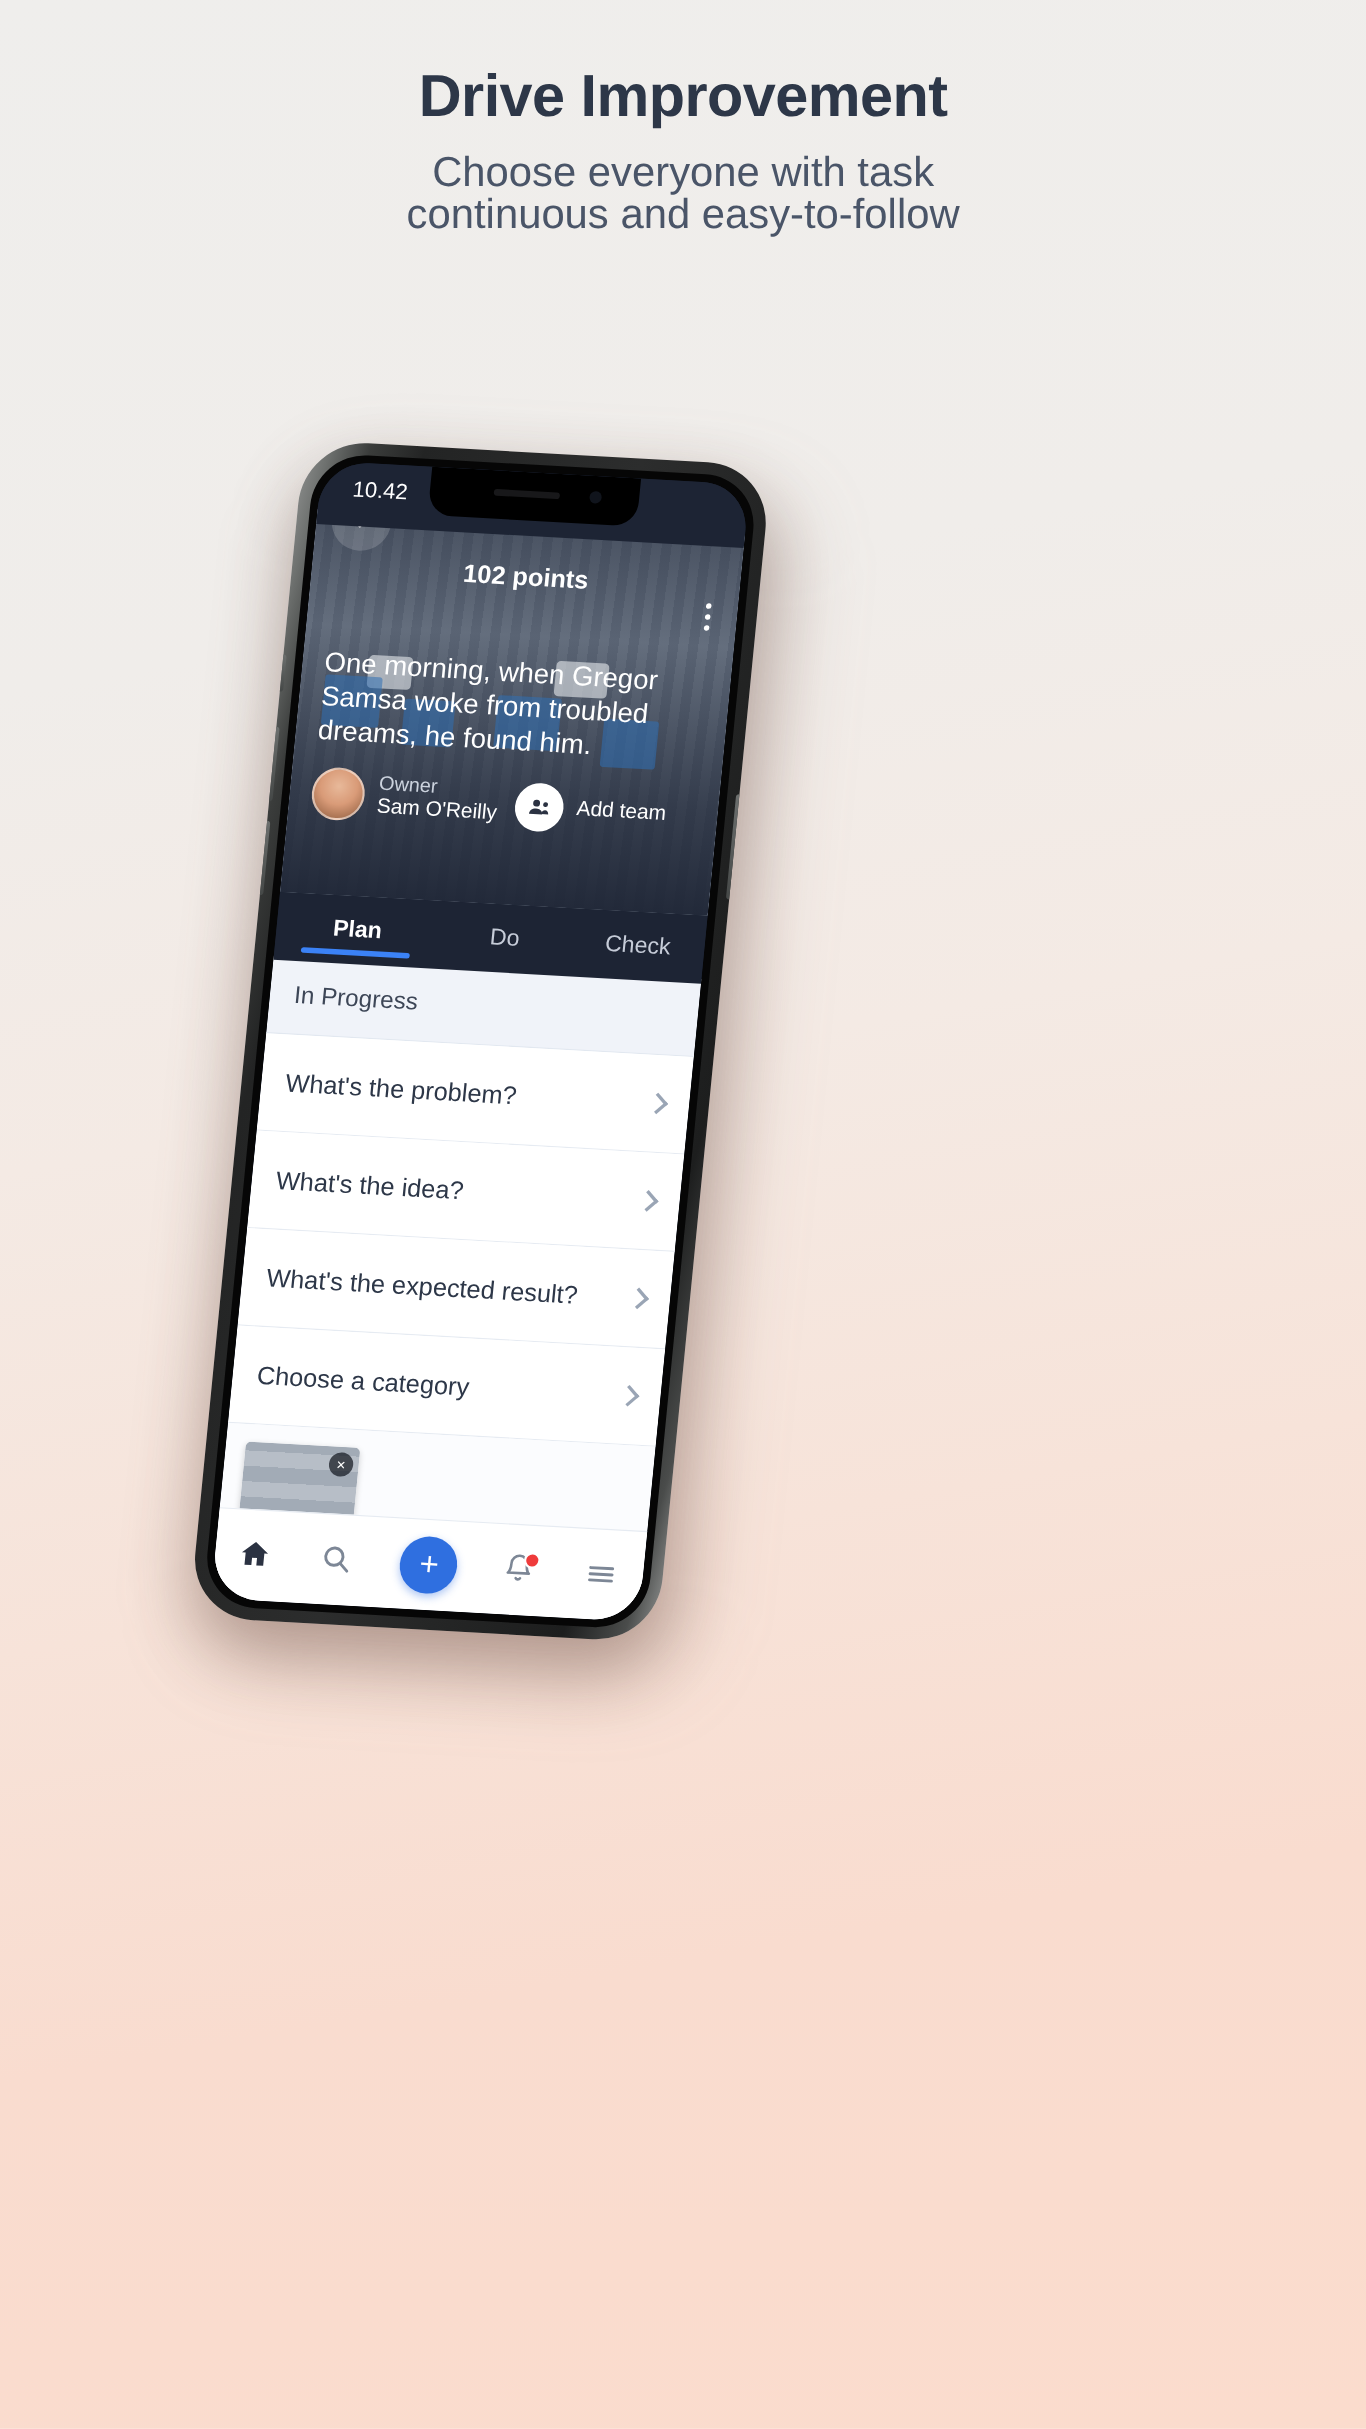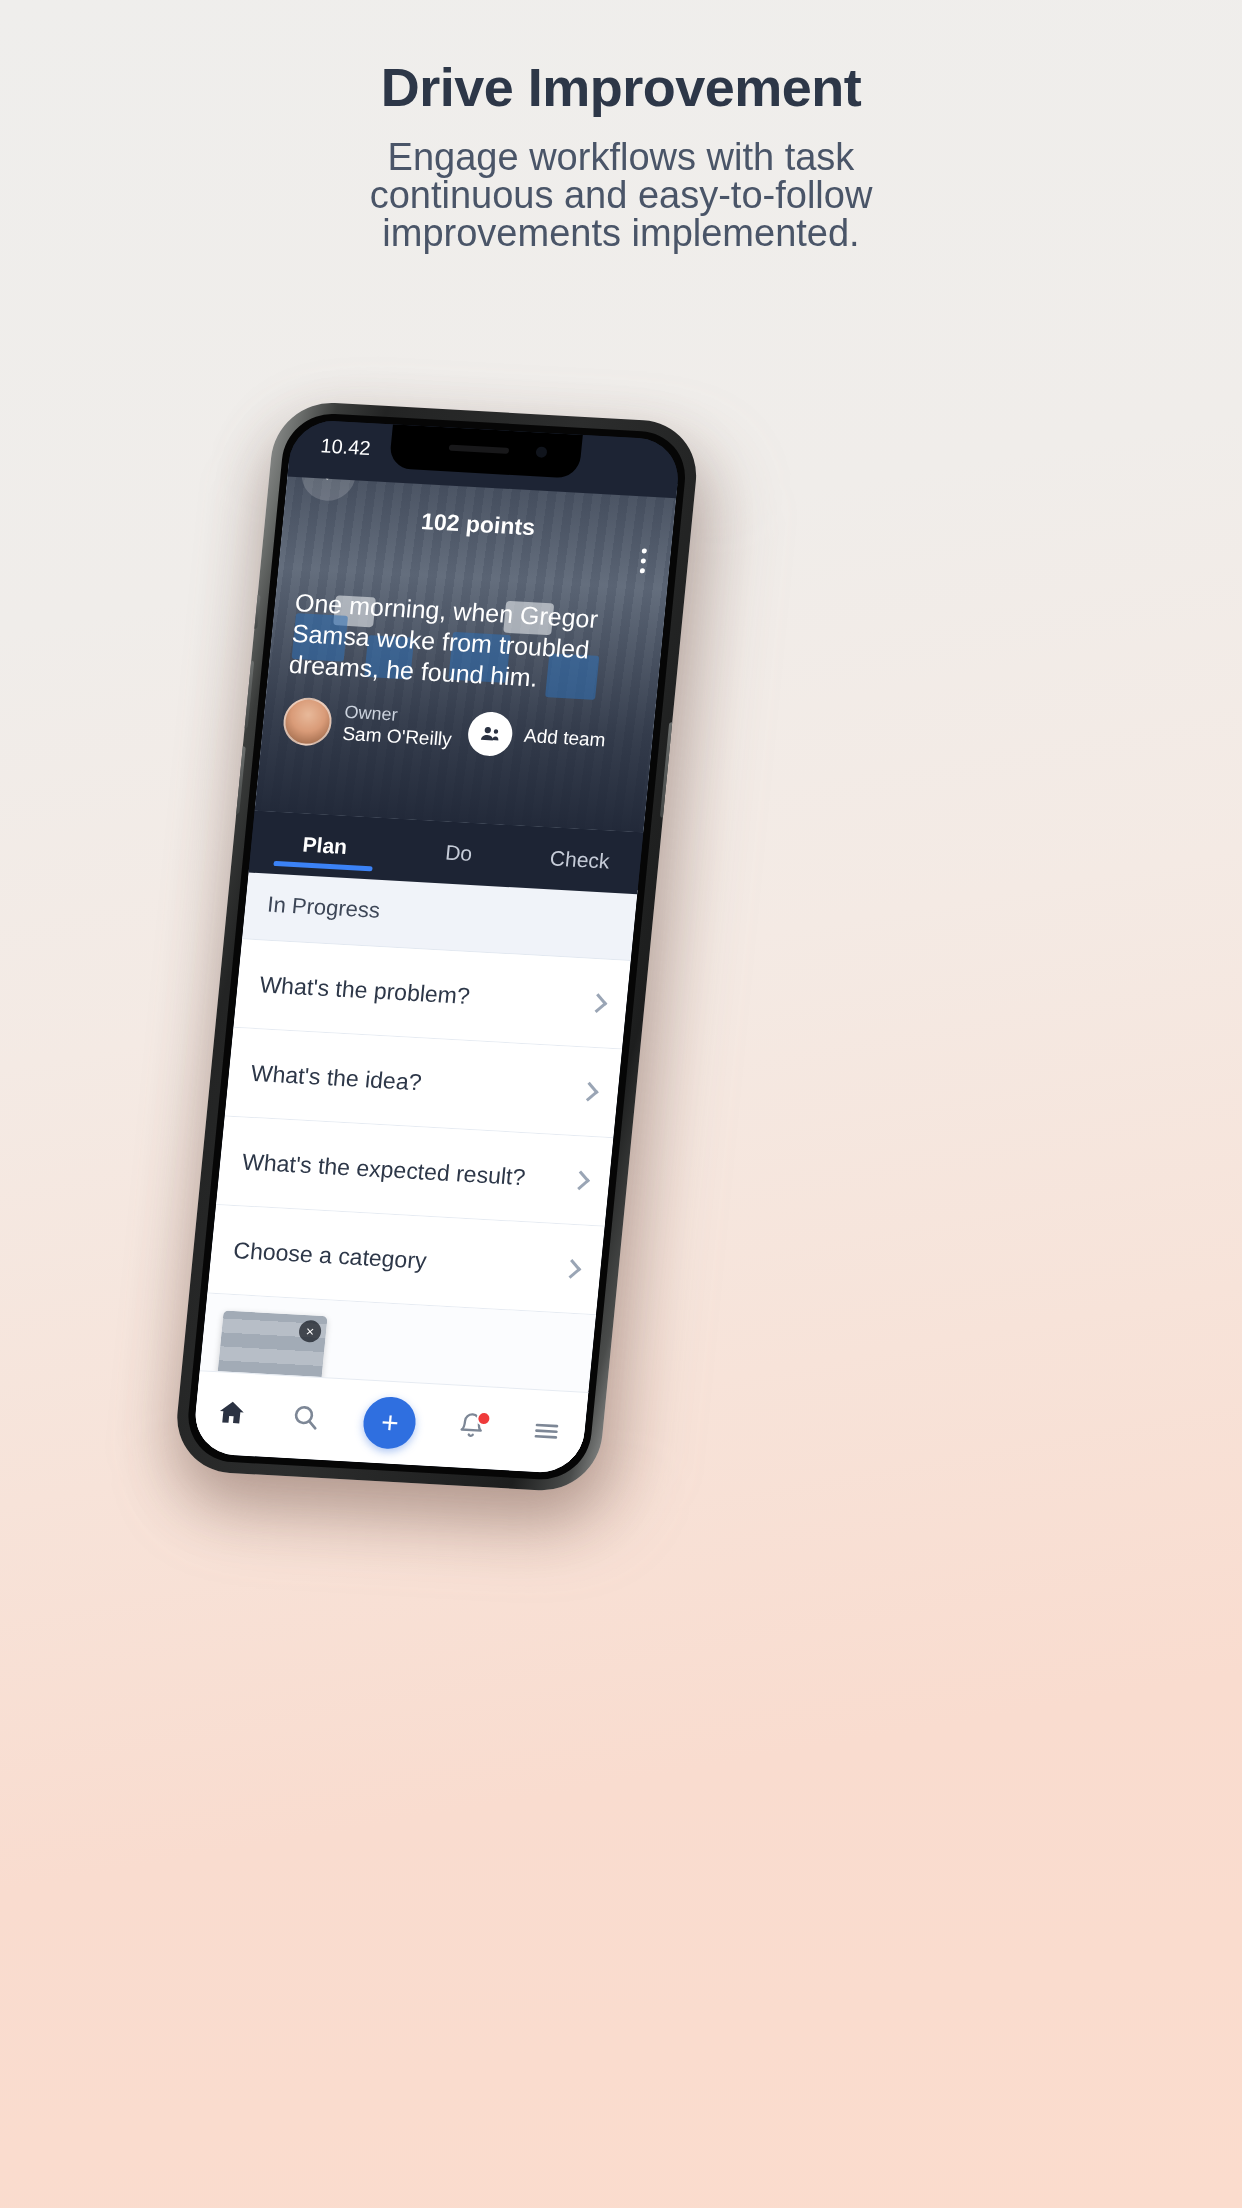--- a/index.html
+++ b/index.html
@@ -183,23 +183,22 @@
     box-shadow:0 3px 8px rgba(47,111,224,.4);
   }
   .bell-dot{position:absolute;right:-1px;top:-1px;width:11px;height:11px;border-radius:50%;background:#ef3b3b;border:2px solid #fff;}
 </style>
 </head>
 <body>
 
 <div class="headline">Drive Improvement</div>
 
 <div class="subcopy">
-  <span>Engage workflows with task</span>
+  <span>Choose everyone with task</span>
   <span>continuous and easy-to-follow</span>
-  <span>improvements implemented.</span>
 </div>
 
 <div class="phone-wrap">
   <div class="phone-shadow"></div>
 
   <div class="phone-body">
     <div class="btn-side btn-silent"></div>
     <div class="btn-side btn-volup"></div>
     <div class="btn-side btn-voldn"></div>
     <div class="btn-side btn-power"></div>

